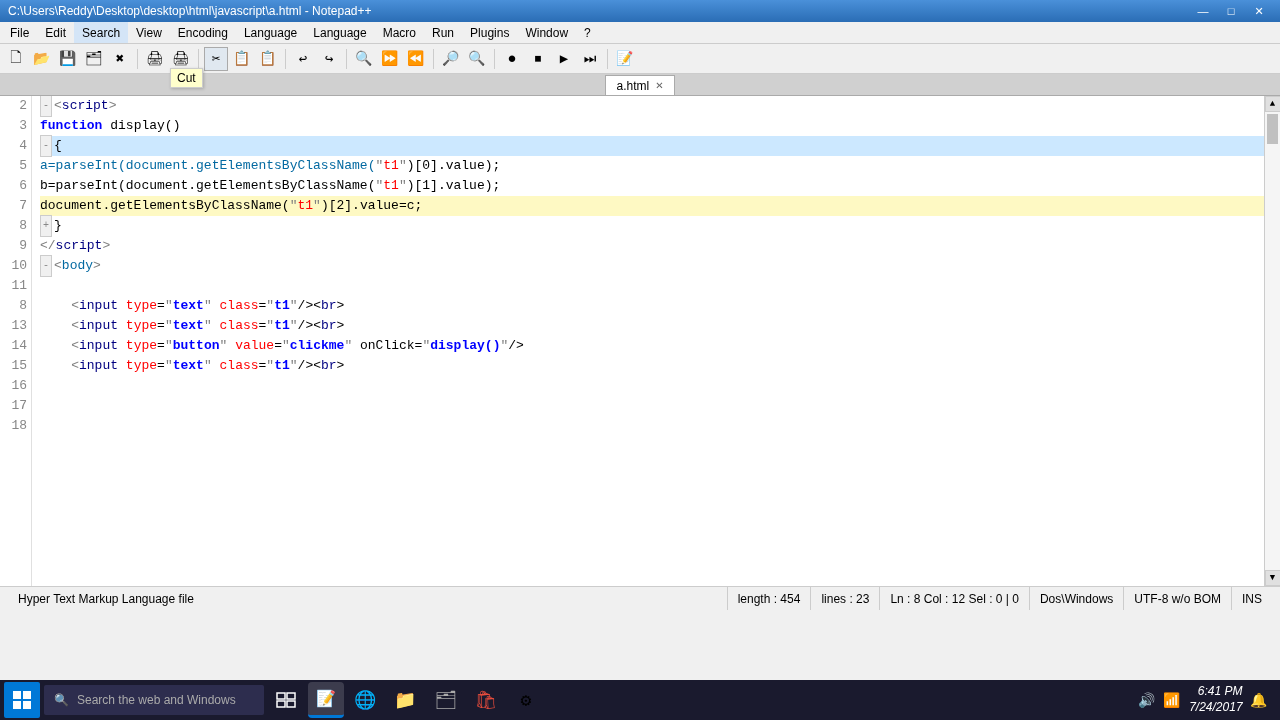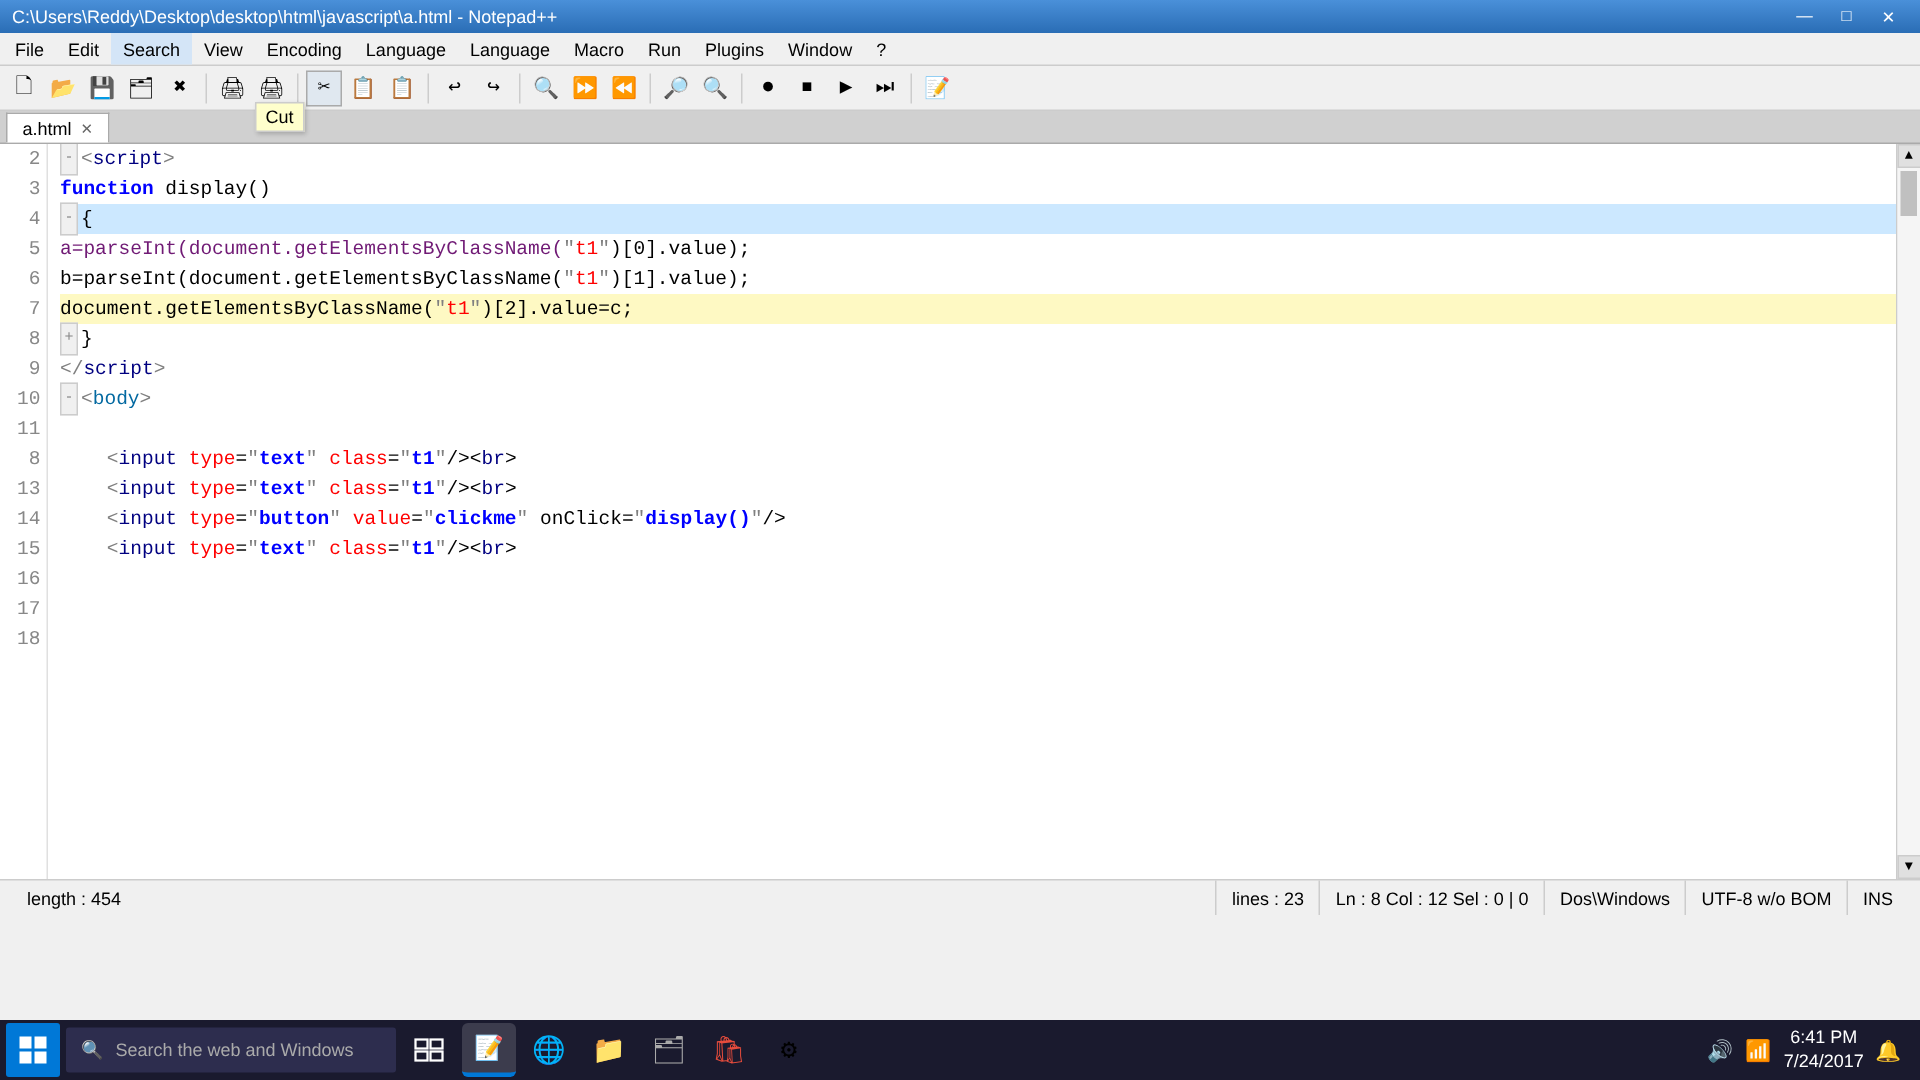--- a/index.html
+++ b/index.html
@@ -77,20 +77,21 @@
     }
 
     
     #tab-bar {
       background: #d0d0d0;
       height: 22px;
       display: flex;
       align-items: flex-end;
       padding: 0 4px;
       border-bottom: 1px solid #aaa;
+      justify-content: center;
     }
     .editor-tab {
       background: #f0f0f0;
       border: 1px solid #aaa;
       border-bottom: none;
       padding: 2px 10px;
       font-size: 12px;
       font-family: 'Segoe UI', sans-serif;
       display: flex; align-items: center; gap: 6px;
       cursor: pointer;
@@ -213,21 +214,21 @@
       cursor: pointer; border-radius: 4px;
       font-size: 18px;
     }
     .taskbar-icon.active { border-bottom: 3px solid #0078d7; }
     .taskbar-spacer { flex: 1; }
     .taskbar-systray {
       display: flex; align-items: center; gap: 8px;
       color: white; font-family: 'Segoe UI', sans-serif; font-size: 12px;
       padding: 0 8px;
     }
-    .systray-time { text-align: center; line-height: 1.3; }
+    .systray-time { text-align: right; line-height: 1.3; font-style: italic; }
   </style>
 </head>
 <body>
 
 <div id="title-bar">
   <div style="flex:1; font-size:12px; font-family:'Segoe UI',sans-serif;">C:\Users\Reddy\Desktop\desktop\html\javascript\a.html - Notepad++</div>
   <div class="title-controls">
     <button class="title-btn">—</button>
     <button class="title-btn">□</button>
     <button class="title-btn close">✕</button>
@@ -319,21 +320,21 @@
 
     <div class="code-line">
       <span style="color:#0000ff; font-weight:bold">function</span><span style="color:#000"> display()</span>
     </div>
 
     <div class="code-line highlighted">
       <span class="fold">-</span><span style="color:#000">{</span>
     </div>
 
     <div class="code-line">
-      <span style="color:#701a75">a=parseInt(document.getElementsByClassName(</span><span style="color:#808080">"</span><span style="color:#ff0000">t1</span><span style="color:#808080">"</span><span style="color:#000">)[0].value);</span>
+      <span style="color:#0369a1">a=parseInt(document.getElementsByClassName(</span><span style="color:#808080">"</span><span style="color:#ff0000">t1</span><span style="color:#808080">"</span><span style="color:#000">)[0].value);</span>
     </div>
 
     <div class="code-line">
       <span style="color:#000">b=parseInt(document.getElementsByClassName(</span><span style="color:#808080">"</span><span style="color:#ff0000">t1</span><span style="color:#808080">"</span><span style="color:#000">)[1].value);</span>
     </div>
 
 
     <div class="code-line selected-line">
       <span style="color:#000">document.getElementsByClassName(</span><span style="color:#808080">"</span><span style="color:#ff0000">t1</span><span style="color:#808080">"</span><span style="color:#000">)[2].value=c;</span>
     </div>
@@ -376,20 +377,23 @@
   <div id="scrollbar-right">
     <div class="scroll-arrow">▲</div>
     <div class="scroll-track">
       <div style="background:#c0c0c0; height:30px; margin:2px;"></div>
     </div>
     <div class="scroll-arrow">▼</div>
   </div>
 </div>
 
 <div id="status-bar">
+  <div class="status-section" style="border-right:1px solid #ccc;">
+    <span>Hyper Text Markup Language file</span>
+  </div>
   <div class="status-section">
     <span>length : 454</span>
   </div>
   <div class="status-section">
     <span>lines : 23</span>
   </div>
   <div class="status-section">
     <span>Ln : 8   Col : 12   Sel : 0 | 0</span>
   </div>
   <div class="status-section">

